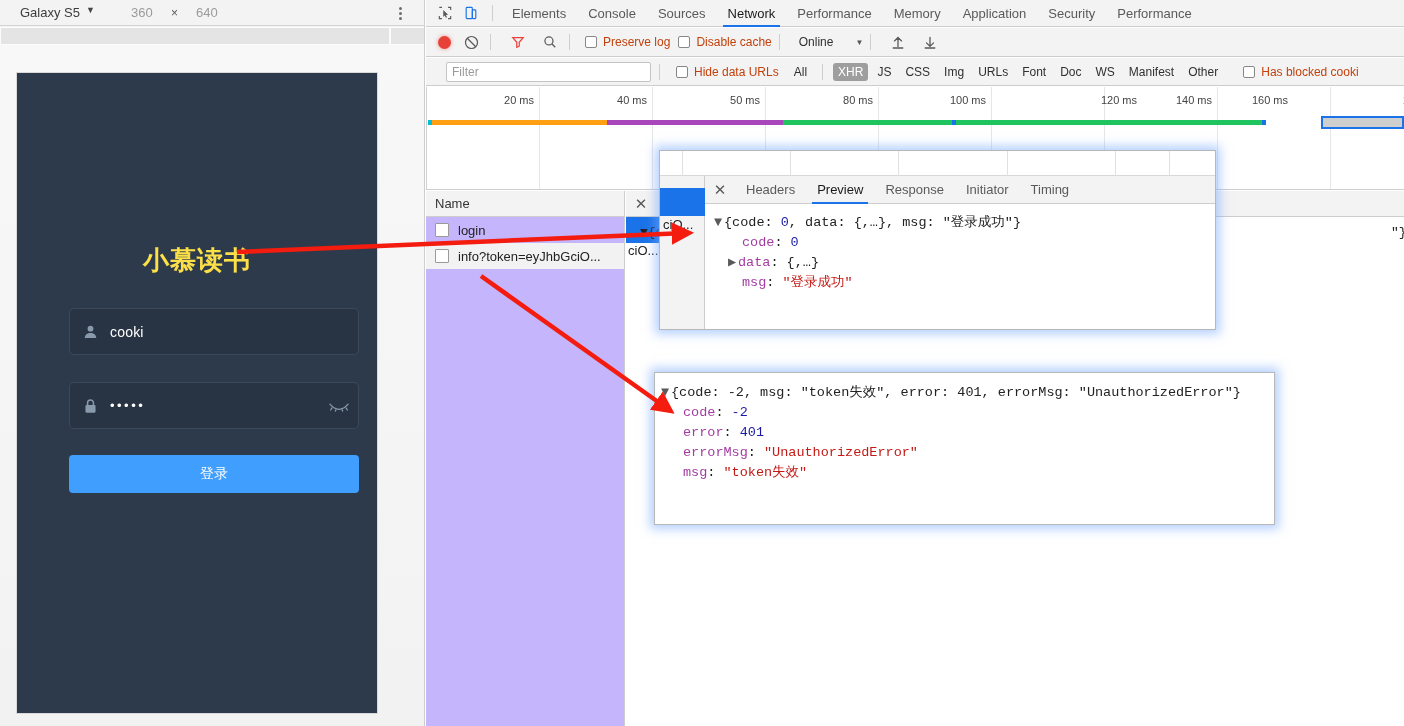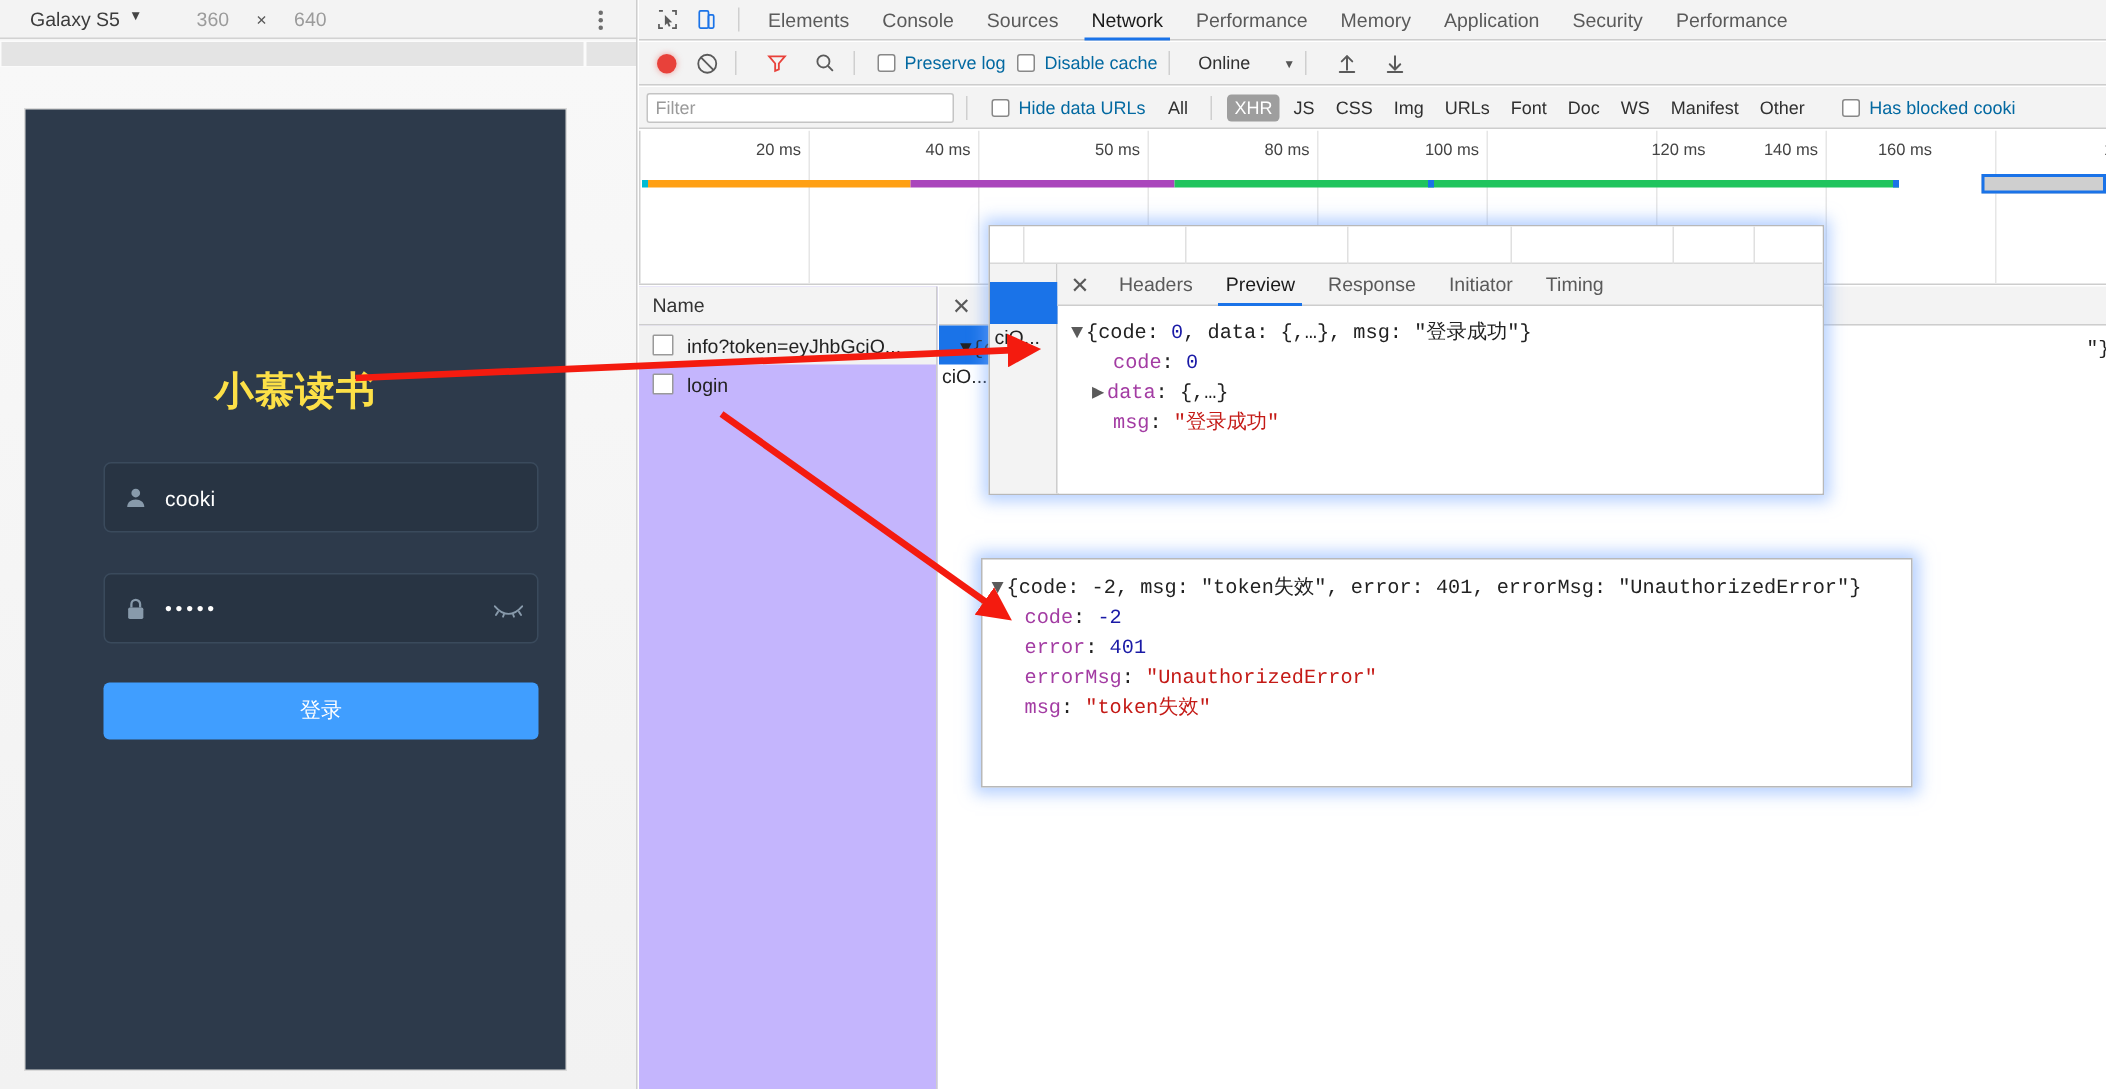--- a/index.html
+++ b/index.html
@@ -144,39 +144,39 @@
     box-shadow: 0 0 4px rgba(232,65,58,0.5);
   }
   .ctl-icon {
     width: 24px; height: 22px; margin-left: 8px;
     display: flex; align-items: center; justify-content: center;
     cursor: pointer; color: #5a5a5a;
   }
   .ctl-sep { width: 1px; height: 16px; background: #cfcfcf; margin: 0 7px; }
   .ctl-chk {
     display: flex; align-items: center; gap: 6px; margin-left: 8px;
-    font-size: 12px; color: #0369a1; cursor: pointer;
+    font-size: 12px; color: #c2410c; cursor: pointer;
   }
   .cbox {
     width: 12px; height: 12px; border: 1px solid #888; background: #fff;
     border-radius: 2px; display: inline-block; flex: none;
   }
   .ctl-select {
     margin-left: 12px; font-size: 12px; color: #303030;
     display: flex; align-items: center; gap: 22px; cursor: pointer;
   }
   .ctl-select .caret { font-size: 8px; color: #555; }
 
   #dt-filterbar {
     position: absolute; left: 0; top: 58px; width: 978px; height: 28px;
     background: #f3f3f3; border-bottom: 1px solid #cdcdcd;
     display: flex; align-items: center;
   }
   #filter-input {
-    margin-left: 5px; width: 205px; height: 20px;
+    margin-left: 20px; width: 205px; height: 20px;
     border: 1px solid #c4c4c4; background: #fff; border-radius: 2px;
     font-size: 12px; color: #0369a1; padding: 0 5px;
     font-family: "Liberation Sans", sans-serif;
   }
   #filter-input::placeholder { color: #9a9a9a; }
   .fb-sep { width: 1px; height: 16px; background: #cfcfcf; margin: 0 8px; }
   .type-chip {
     font-size: 12px; color: #303030; padding: 2px 5px;
     margin: 0 2px; border-radius: 3px; cursor: pointer; white-space: nowrap;
   }
@@ -506,27 +506,27 @@
       <div class="ov-marker" style="left:526px;top:33px;background:#1a73e8"></div>
       <div class="ov-marker" style="left:836px;top:33px;background:#1a73e8"></div>
 
       <div class="ov-select" style="left:895px;top:29px;width:83px;height:13px"></div>
     </div>
 
     <div id="dt-split">
 
       <div id="req-list">
         <div id="req-header">Name</div>
+        <div class="req-row">
+          <span class="riconbox"></span>
+          <span class="req-name">login</span>
+        </div>
         <div class="req-row alt">
           <span class="riconbox"></span>
           <span class="req-name">info?token=eyJhbGciO...</span>
-        </div>
-        <div class="req-row">
-          <span class="riconbox"></span>
-          <span class="req-name">login</span>
         </div>
       </div>
 
       <div id="detail-pane">
         <div id="detail-tabs">
           <div class="pp-close">✕</div>
         </div>
         <div id="bg-selected-row"></div>
         <div id="bg-selected-label">ciO...</div>
         <div id="bg-json">▼{c</div>

